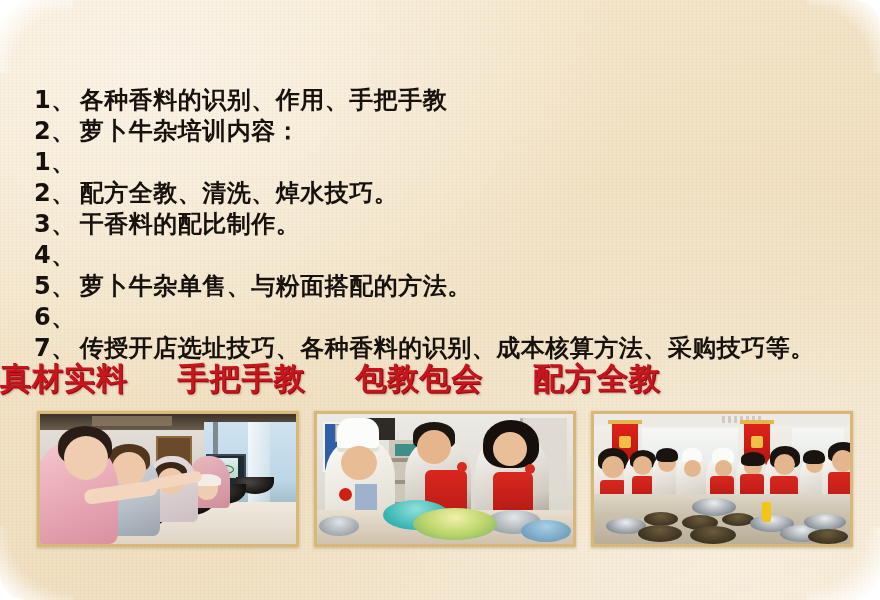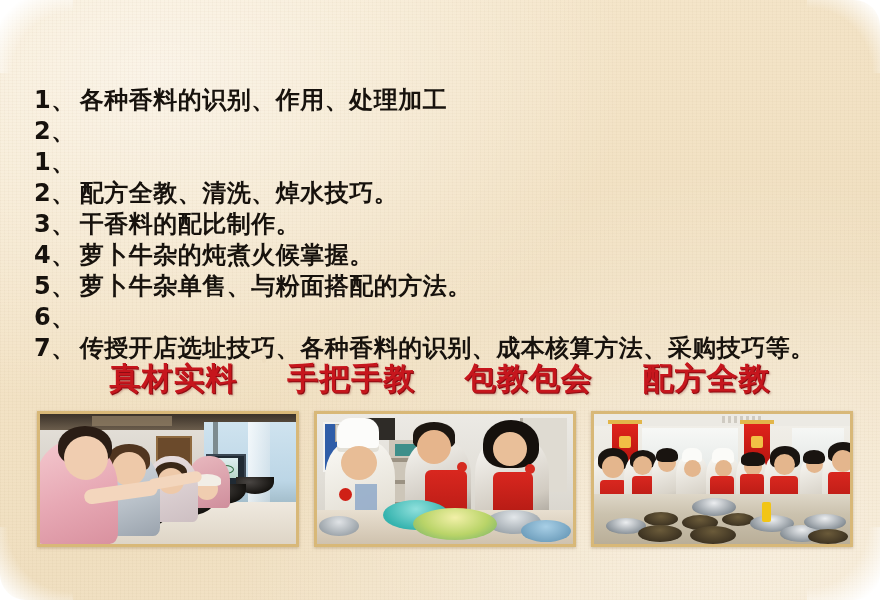--- a/index.html
+++ b/index.html
@@ -40,21 +40,20 @@
     font-size:24px;font-weight:bold;color:#17120d;
     letter-spacing:.5px;white-space:nowrap;
   }
   .num{min-width:16px;text-align:left;}
   .sep{padding-right:4px;}
   .txt{}
 
   
   #tagline{
     position:absolute;left:0;top:358px;width:880px;
-    text-align:center;
     font-size:31px;font-weight:bold;letter-spacing:1px;
     color:#c6161d;
     text-shadow:1px 1px 0 #8e0c12, 2px 2px 2px rgba(120,20,20,.28);
   }
   #tagline span{display:inline-block;}
   .tg-gap{width:26px;}
 
   
   #photos{position:absolute;left:37px;top:411px;width:816px;height:136px;display:flex;gap:15px;}
   .photo{
@@ -171,44 +170,44 @@
 
   <div class="corner tl"></div>
   <div class="corner tr"></div>
   <div class="corner bl"></div>
   <div class="corner br"></div>
 
   <div id="outline">
     <div class="line">
       <span class="num">1</span>
       <span class="sep">、</span>
-      <span class="txt">各种香料的识别、作用、处理加工</span>
+      <span class="txt">各种香料的识别、作用、手把手教</span>
     </div>
     <div class="line">
       <span class="num">2</span>
       <span class="sep">、</span>
+      <span class="txt">萝卜牛杂培训内容：</span>
     </div>
     <div class="line">
       <span class="num">1</span>
       <span class="sep">、</span>
     </div>
     <div class="line">
       <span class="num">2</span>
       <span class="sep">、</span>
       <span class="txt">配方全教、清洗、焯水技巧。</span>
     </div>
     <div class="line">
       <span class="num">3</span>
       <span class="sep">、</span>
       <span class="txt">干香料的配比制作。</span>
     </div>
     <div class="line">
       <span class="num">4</span>
       <span class="sep">、</span>
-      <span class="txt">萝卜牛杂的炖煮火候掌握。</span>
     </div>
     <div class="line">
       <span class="num">5</span>
       <span class="sep">、</span>
       <span class="txt">萝卜牛杂单售、与粉面搭配的方法。</span>
     </div>
     <div class="line">
       <span class="num">6</span>
       <span class="sep">、</span>
     </div>

